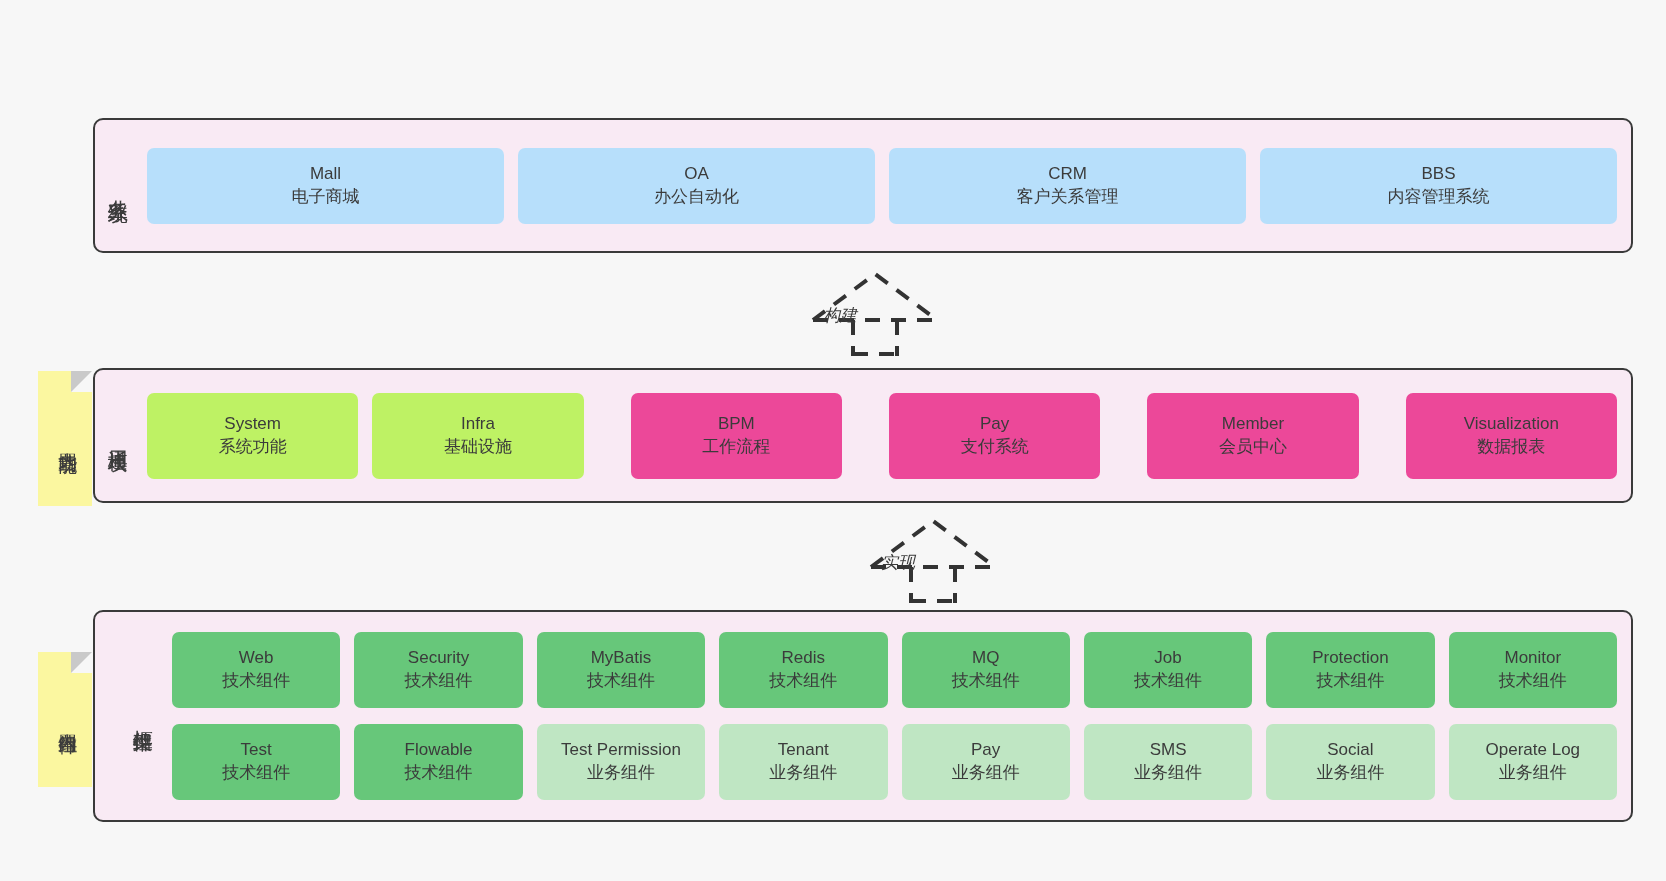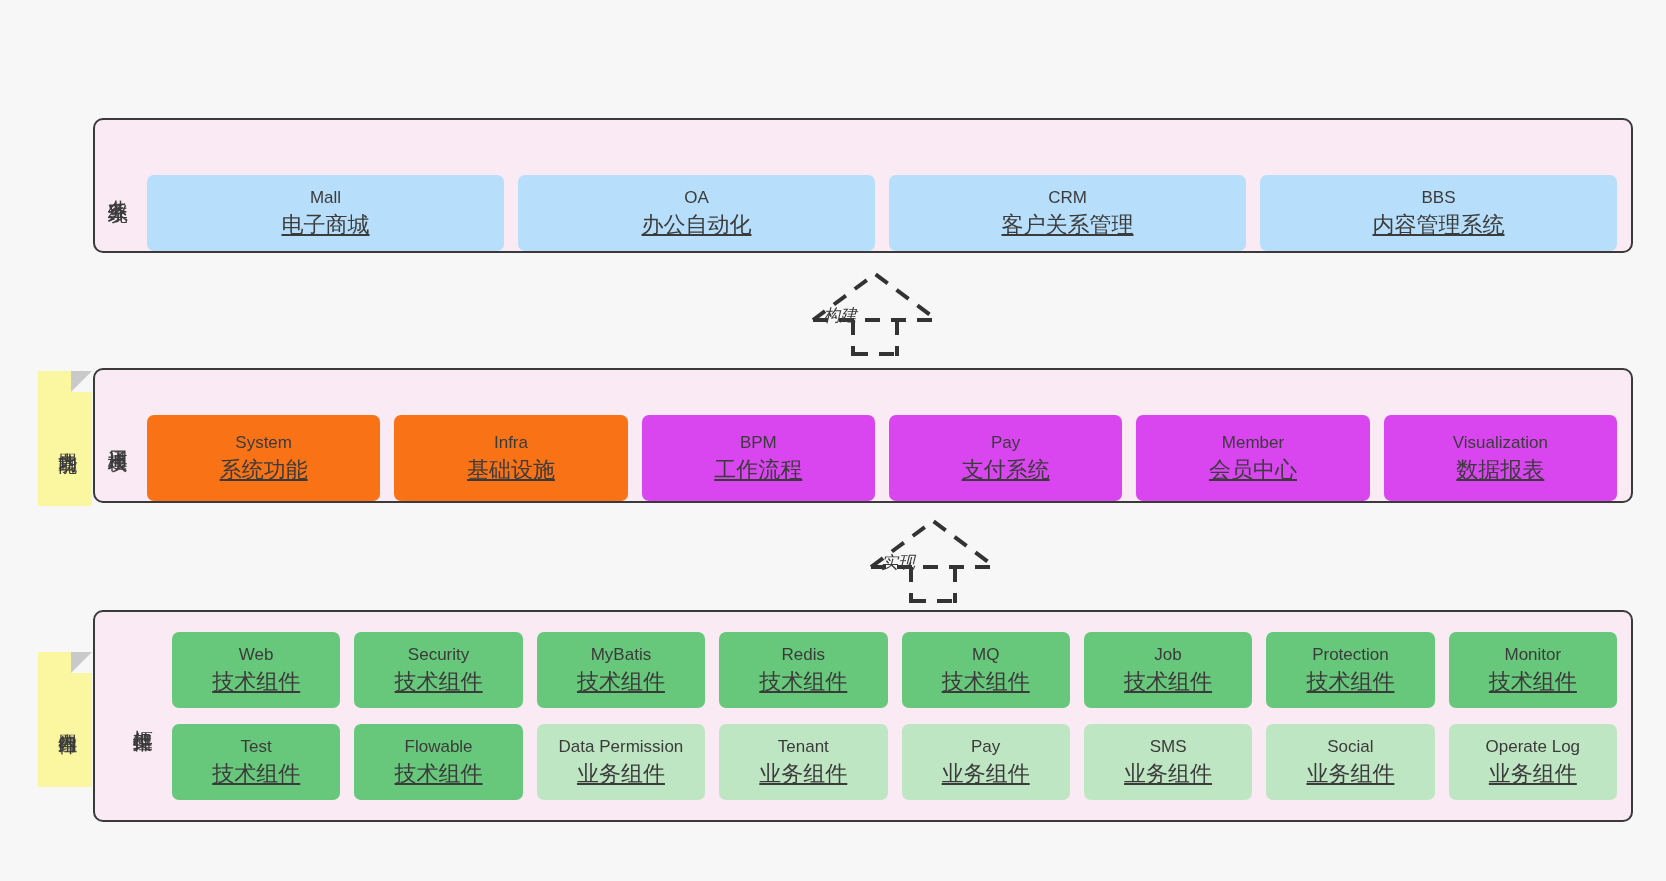--- a/index.html
+++ b/index.html
@@ -47,21 +47,21 @@
     letter-spacing: 1px;
     writing-mode: vertical-rl;
     text-orientation: upright;
     color: #3b3b3b;
     white-space: pre-line;
   }
 
   .layer-body {
     flex: 1 1 auto;
     display: flex;
-    align-items: flex-end;
+    align-items: center;
     padding: 0 14px 0 6px;
     gap: 14px;
   }
   .layer-body.two-rows {
     flex-direction: column;
     justify-content: center;
     gap: 16px;
     padding: 12px 14px 12px 6px;
   }
   .comp-row {
@@ -80,25 +80,25 @@
     align-items: center;
     justify-content: center;
     text-align: center;
     font-size: 17px;
     line-height: 1.34;
     color: #3b3b3b;
     box-sizing: border-box;
     padding: 4px 6px;
   }
   .box .t-en { font-size: 17px; }
-  .box .t-cn { font-size: 22px; text-decoration: underline; }
+  .box .t-cn { font-size: 17px; }
 
   .box.blue      { background: #b7dffb; height: 76px; }
-  .box.red       { background: #f97316; height: 86px; }
-  .box.pink      { background: #d946ef; height: 86px; }
+  .box.red       { background: #bef264; height: 86px; }
+  .box.pink      { background: #ec4899; height: 86px; margin-left: 33px; }
   .box.green     { background: #67c77a; height: 76px; }
   .box.lightgrn  { background: #bfe6c3; height: 76px; }
 
   
   .sticky {
     position: absolute;
     width: 54px;
     background: #fbf7a0;
     color: #3b3b3b;
     font-size: 19px;
@@ -273,21 +273,21 @@
       <div class="comp-row">
         <div class="box green">
           <span class="t-en">Test</span>
           <span class="t-cn">技术组件</span>
         </div>
         <div class="box green">
           <span class="t-en">Flowable</span>
           <span class="t-cn">技术组件</span>
         </div>
         <div class="box lightgrn">
-          <span class="t-en">Data Permission</span>
+          <span class="t-en">Test Permission</span>
           <span class="t-cn">业务组件</span>
         </div>
         <div class="box lightgrn">
           <span class="t-en">Tenant</span>
           <span class="t-cn">业务组件</span>
         </div>
         <div class="box lightgrn">
           <span class="t-en">Pay</span>
           <span class="t-cn">业务组件</span>
         </div>

